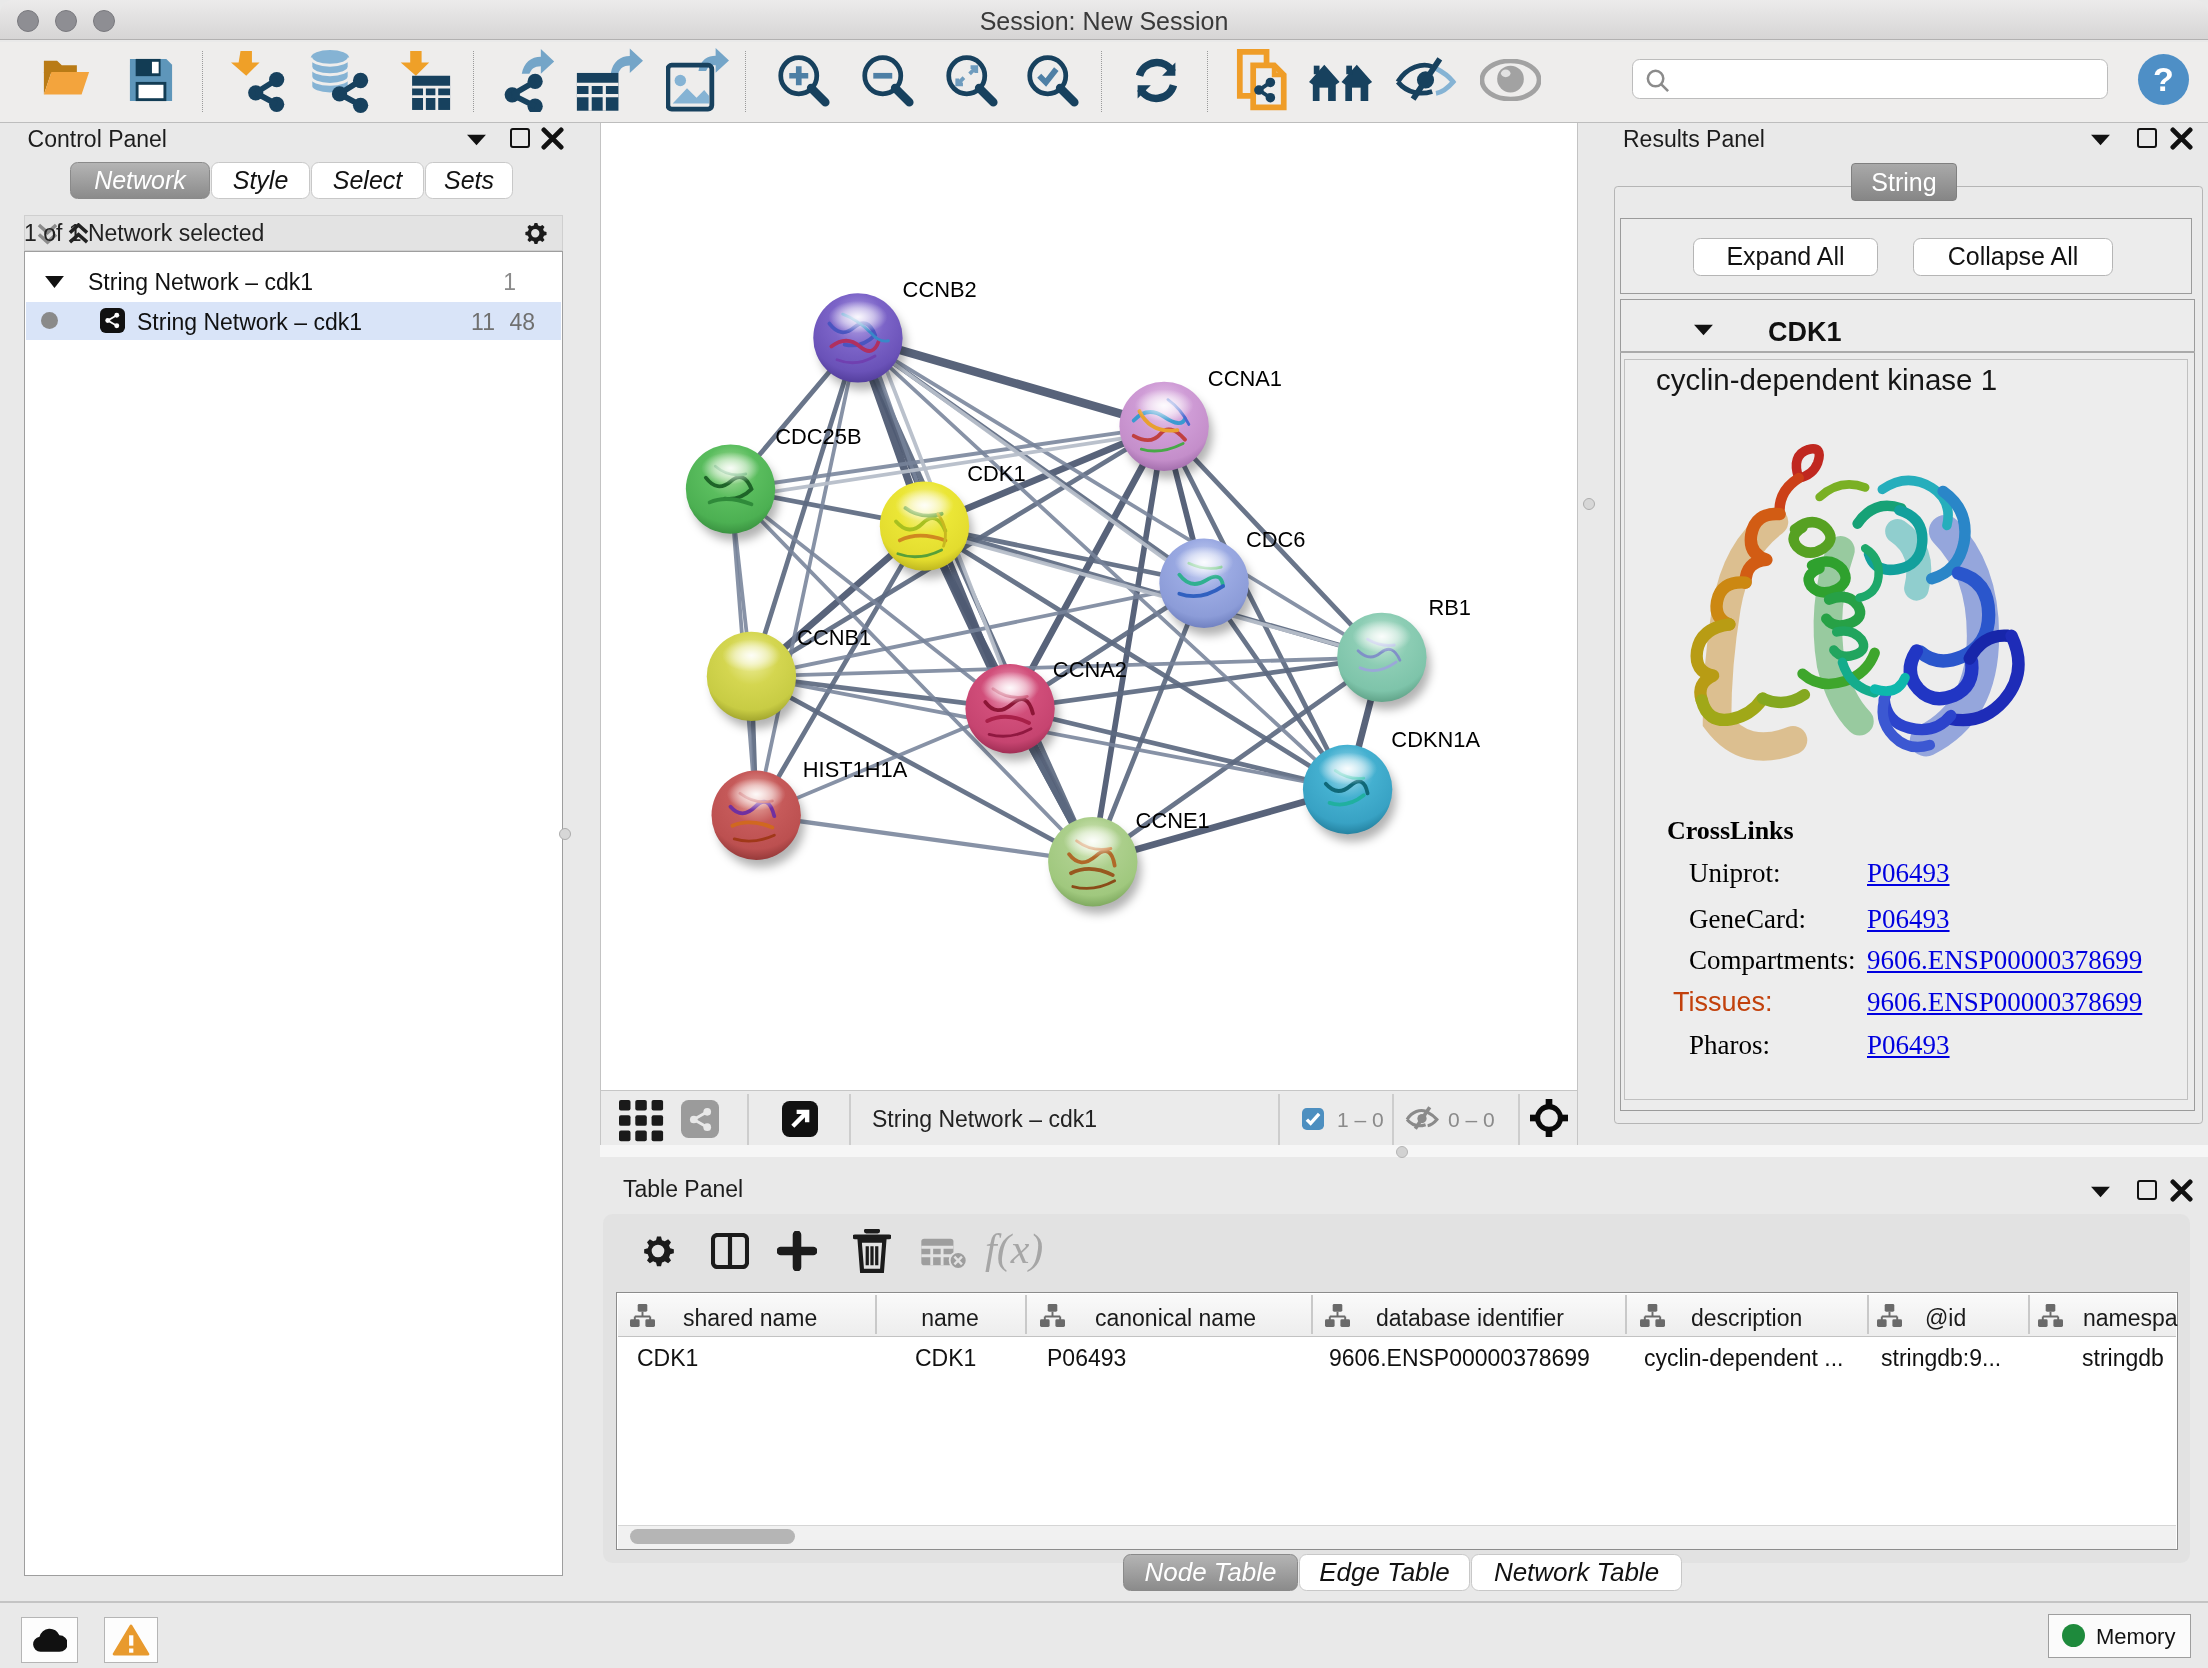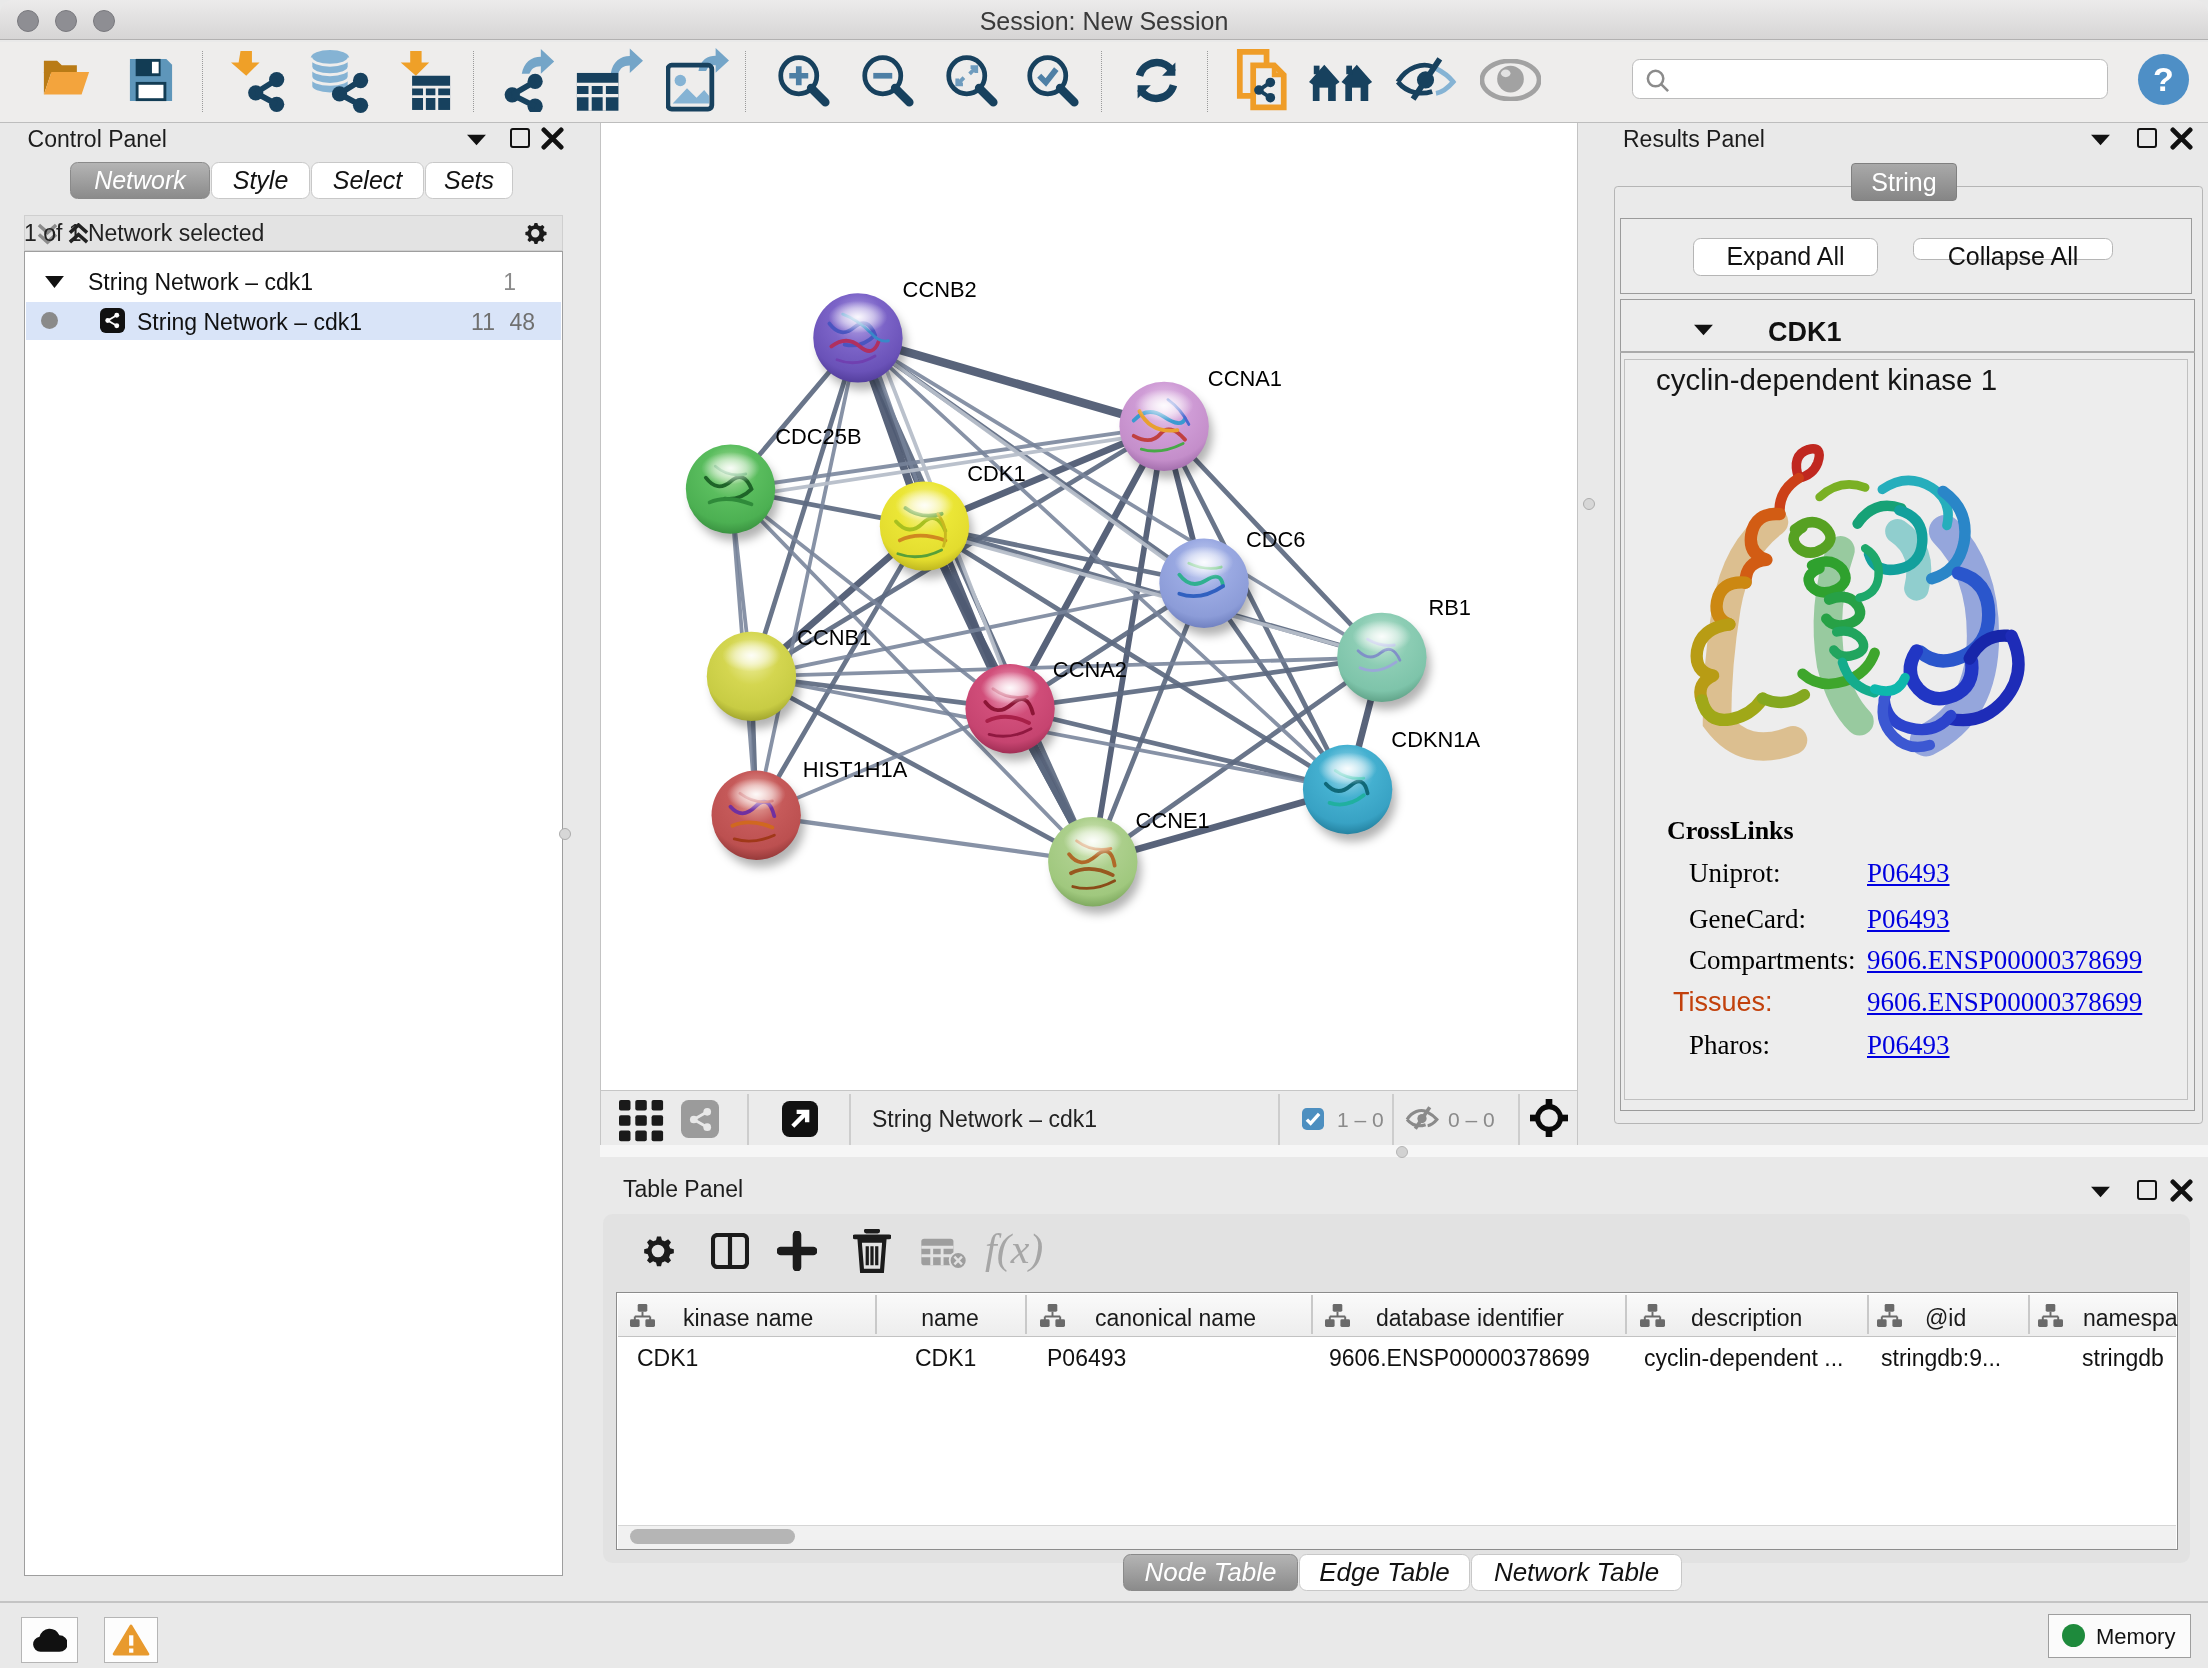--- a/index.html
+++ b/index.html
@@ -590,21 +590,21 @@
 <div class="abs" style="left:618px;top:1294px;width:1558px;height:43px;background:linear-gradient(#fafafa,#ededed);border-bottom:1.9px solid #c2c2c2;"></div>
 <div class="abs" style="left:875px;top:1295px;width:1.9px;height:39px;background:#c9c9c9;"></div>
 <div class="abs" style="left:1025px;top:1295px;width:1.9px;height:39px;background:#c9c9c9;"></div>
 <div class="abs" style="left:1311px;top:1295px;width:1.9px;height:39px;background:#c9c9c9;"></div>
 <div class="abs" style="left:1625px;top:1295px;width:1.9px;height:39px;background:#c9c9c9;"></div>
 <div class="abs" style="left:1867px;top:1295px;width:1.9px;height:39px;background:#c9c9c9;"></div>
 <div class="abs" style="left:2028px;top:1295px;width:1.9px;height:39px;background:#c9c9c9;"></div>
 <svg class="abs" style="left:630px;top:1303px;" width="25" height="25" viewBox="0 0 26 26">
       <use href="#treeic"></use>
     </svg>
-<div class="abs" style="left:683px;top:1305px;font-size:23px;color:#1a1a1a;">kinase name</div>
+<div class="abs" style="left:683px;top:1305px;font-size:23px;color:#1a1a1a;">shared name</div>
 <div class="abs" style="left:875px;top:1305px;width:150px;text-align:center;font-size:23px;color:#1a1a1a;">name</div>
 <svg class="abs" style="left:1040px;top:1303px;" width="25" height="25" viewBox="0 0 26 26">
       <use href="#treeic"></use>
     </svg>
 <div class="abs" style="left:1095px;top:1305px;font-size:23px;color:#1a1a1a;">canonical name</div>
 <svg class="abs" style="left:1325px;top:1303px;" width="25" height="25" viewBox="0 0 26 26">
       <use href="#treeic"></use>
     </svg>
 <div class="abs" style="left:1376px;top:1305px;font-size:23px;color:#1a1a1a;">database identifier</div>
 <svg class="abs" style="left:1640px;top:1303px;" width="25" height="25" viewBox="0 0 26 26">
@@ -655,21 +655,21 @@
     </svg>
 <div class="abs" style="left:2137px;top:128px;width:20px;height:20px;border:2.9px solid #111;border-radius:2.9px;"></div>
 <svg class="abs" style="left:2170px;top:127px;" width="23" height="23" viewBox="0 0 24 24">
       <path d="M3 3 L21 21 M21 3 L3 21" stroke="#111" stroke-width="5" stroke-linecap="round"></path>
     </svg>
 <div class="abs" style="left:1614px;top:186px;width:589px;height:938px;background:#eaeaea;border:1.9px solid #b5b5b5;border-radius:3.8px;"></div>
 <div class="abs" style="left:1851px;top:163px;width:106px;height:38px;background:linear-gradient(#a9a9a9,#868686);border:1px solid #808080;border-radius:4px;color:#fff;font-size:25px;text-align:center;line-height:36px;">String</div>
 
 <div class="abs" style="left:1620px;top:218px;width:572px;height:76px;background:#ececec;border:1.9px solid #9b9b9b;"></div>
 <div class="abs" style="left:1693px;top:238px;width:185px;height:38px;background:#fff;border:1.9px solid #b5b5b5;border-radius:7.6px;font-size:25px;text-align:center;line-height:34px;color:#111;">Expand All</div>
-<div class="abs" style="left:1913px;top:238px;width:200px;height:22px;background:#fff;border:1.9px solid #b5b5b5;border-radius:7.6px;font-size:25px;text-align:center;line-height:34px;color:#111;">Collapse All</div>
+<div class="abs" style="left:1913px;top:238px;width:200px;height:38px;background:#fff;border:1.9px solid #b5b5b5;border-radius:7.6px;font-size:25px;text-align:center;line-height:34px;color:#111;">Collapse All</div>
 
 <div class="abs" style="left:1620px;top:299px;width:575px;height:812px;background:#ececec;border:1.9px solid #9b9b9b;"></div>
 <svg class="abs" style="left:1692px;top:321px;" width="23" height="17" viewBox="0 0 24 18">
       <path d="M2 4 L22 4 L12 15 Z" fill="#111"></path>
     </svg>
 <div class="abs" style="left:1768px;top:317px;font-size:27px;font-weight:bold;color:#111;">CDK1</div>
 <div class="abs" style="left:1620px;top:351px;width:575px;height:1.9px;background:#aaa;"></div>
 <div class="abs" style="left:1624px;top:359px;width:564px;height:741px;background:#ededed;border:1px solid #c0c0c0;"></div>
 <div class="abs" style="left:1656px;top:363px;font-size:29.5px;color:#151515;">cyclin-dependent kinase 1</div>
 <svg id="protein" class="abs" style="left:1660px;top:436px;" width="380" height="333" viewBox="0 0 400 350">

